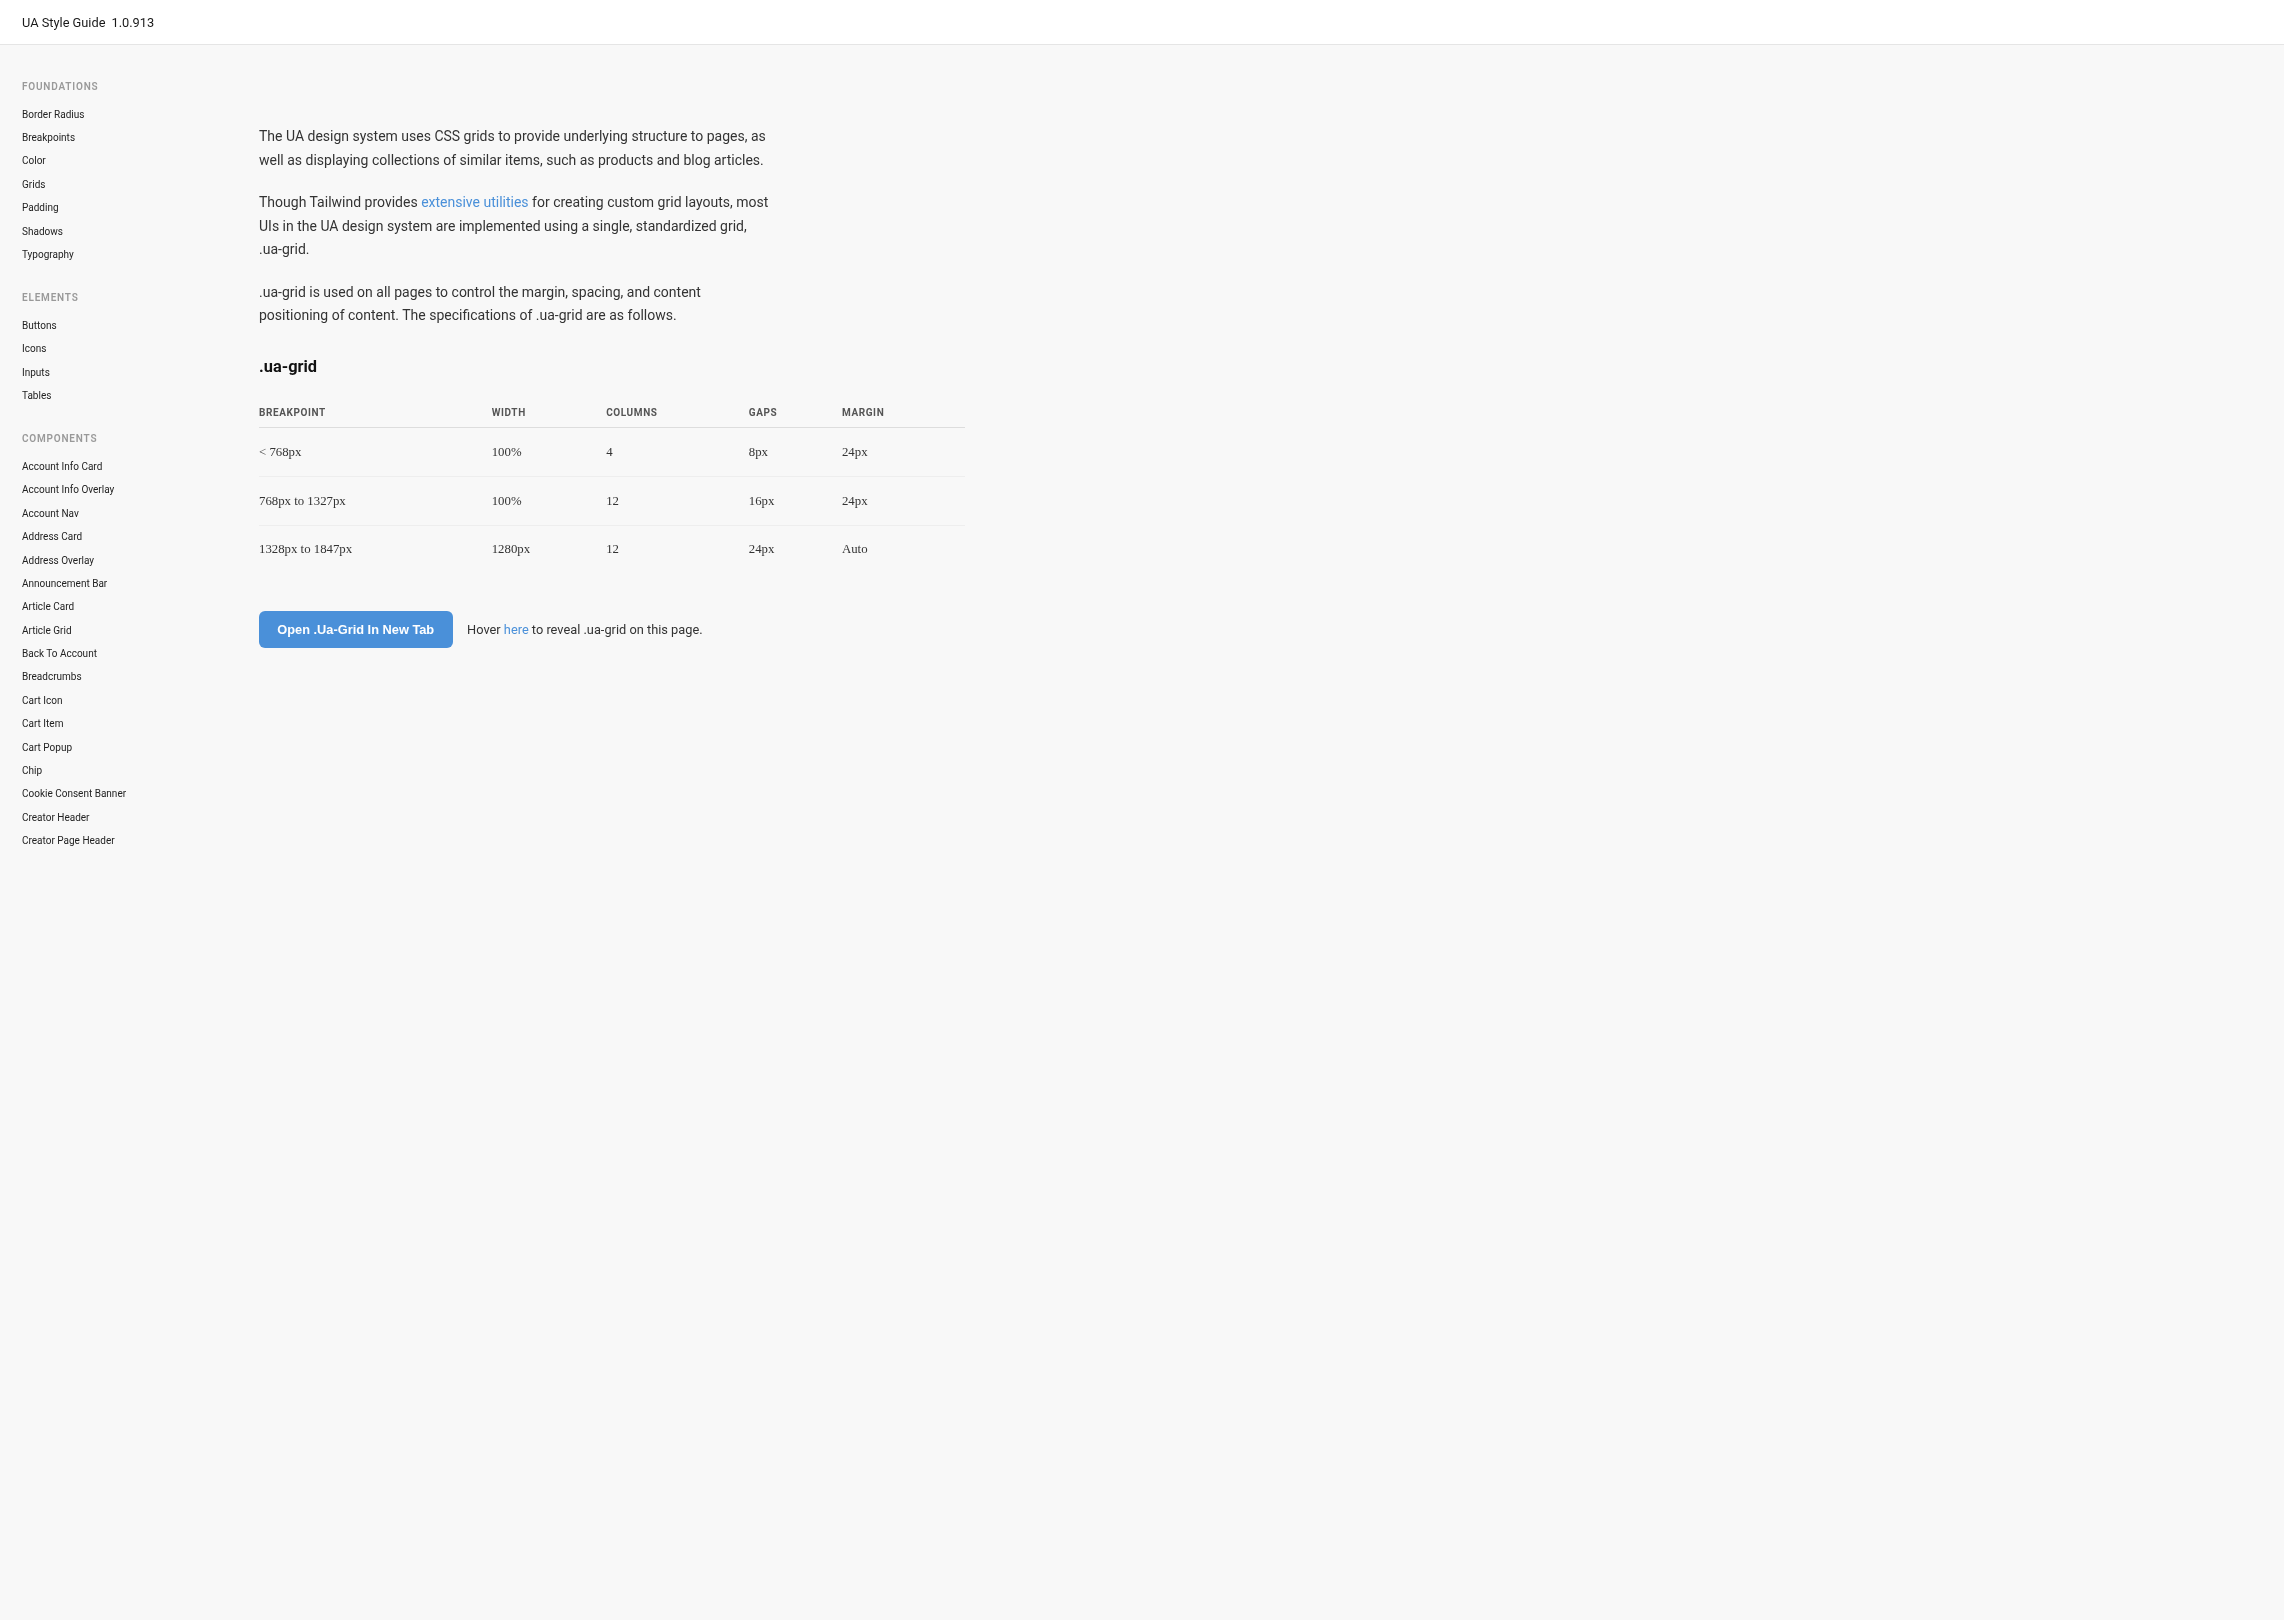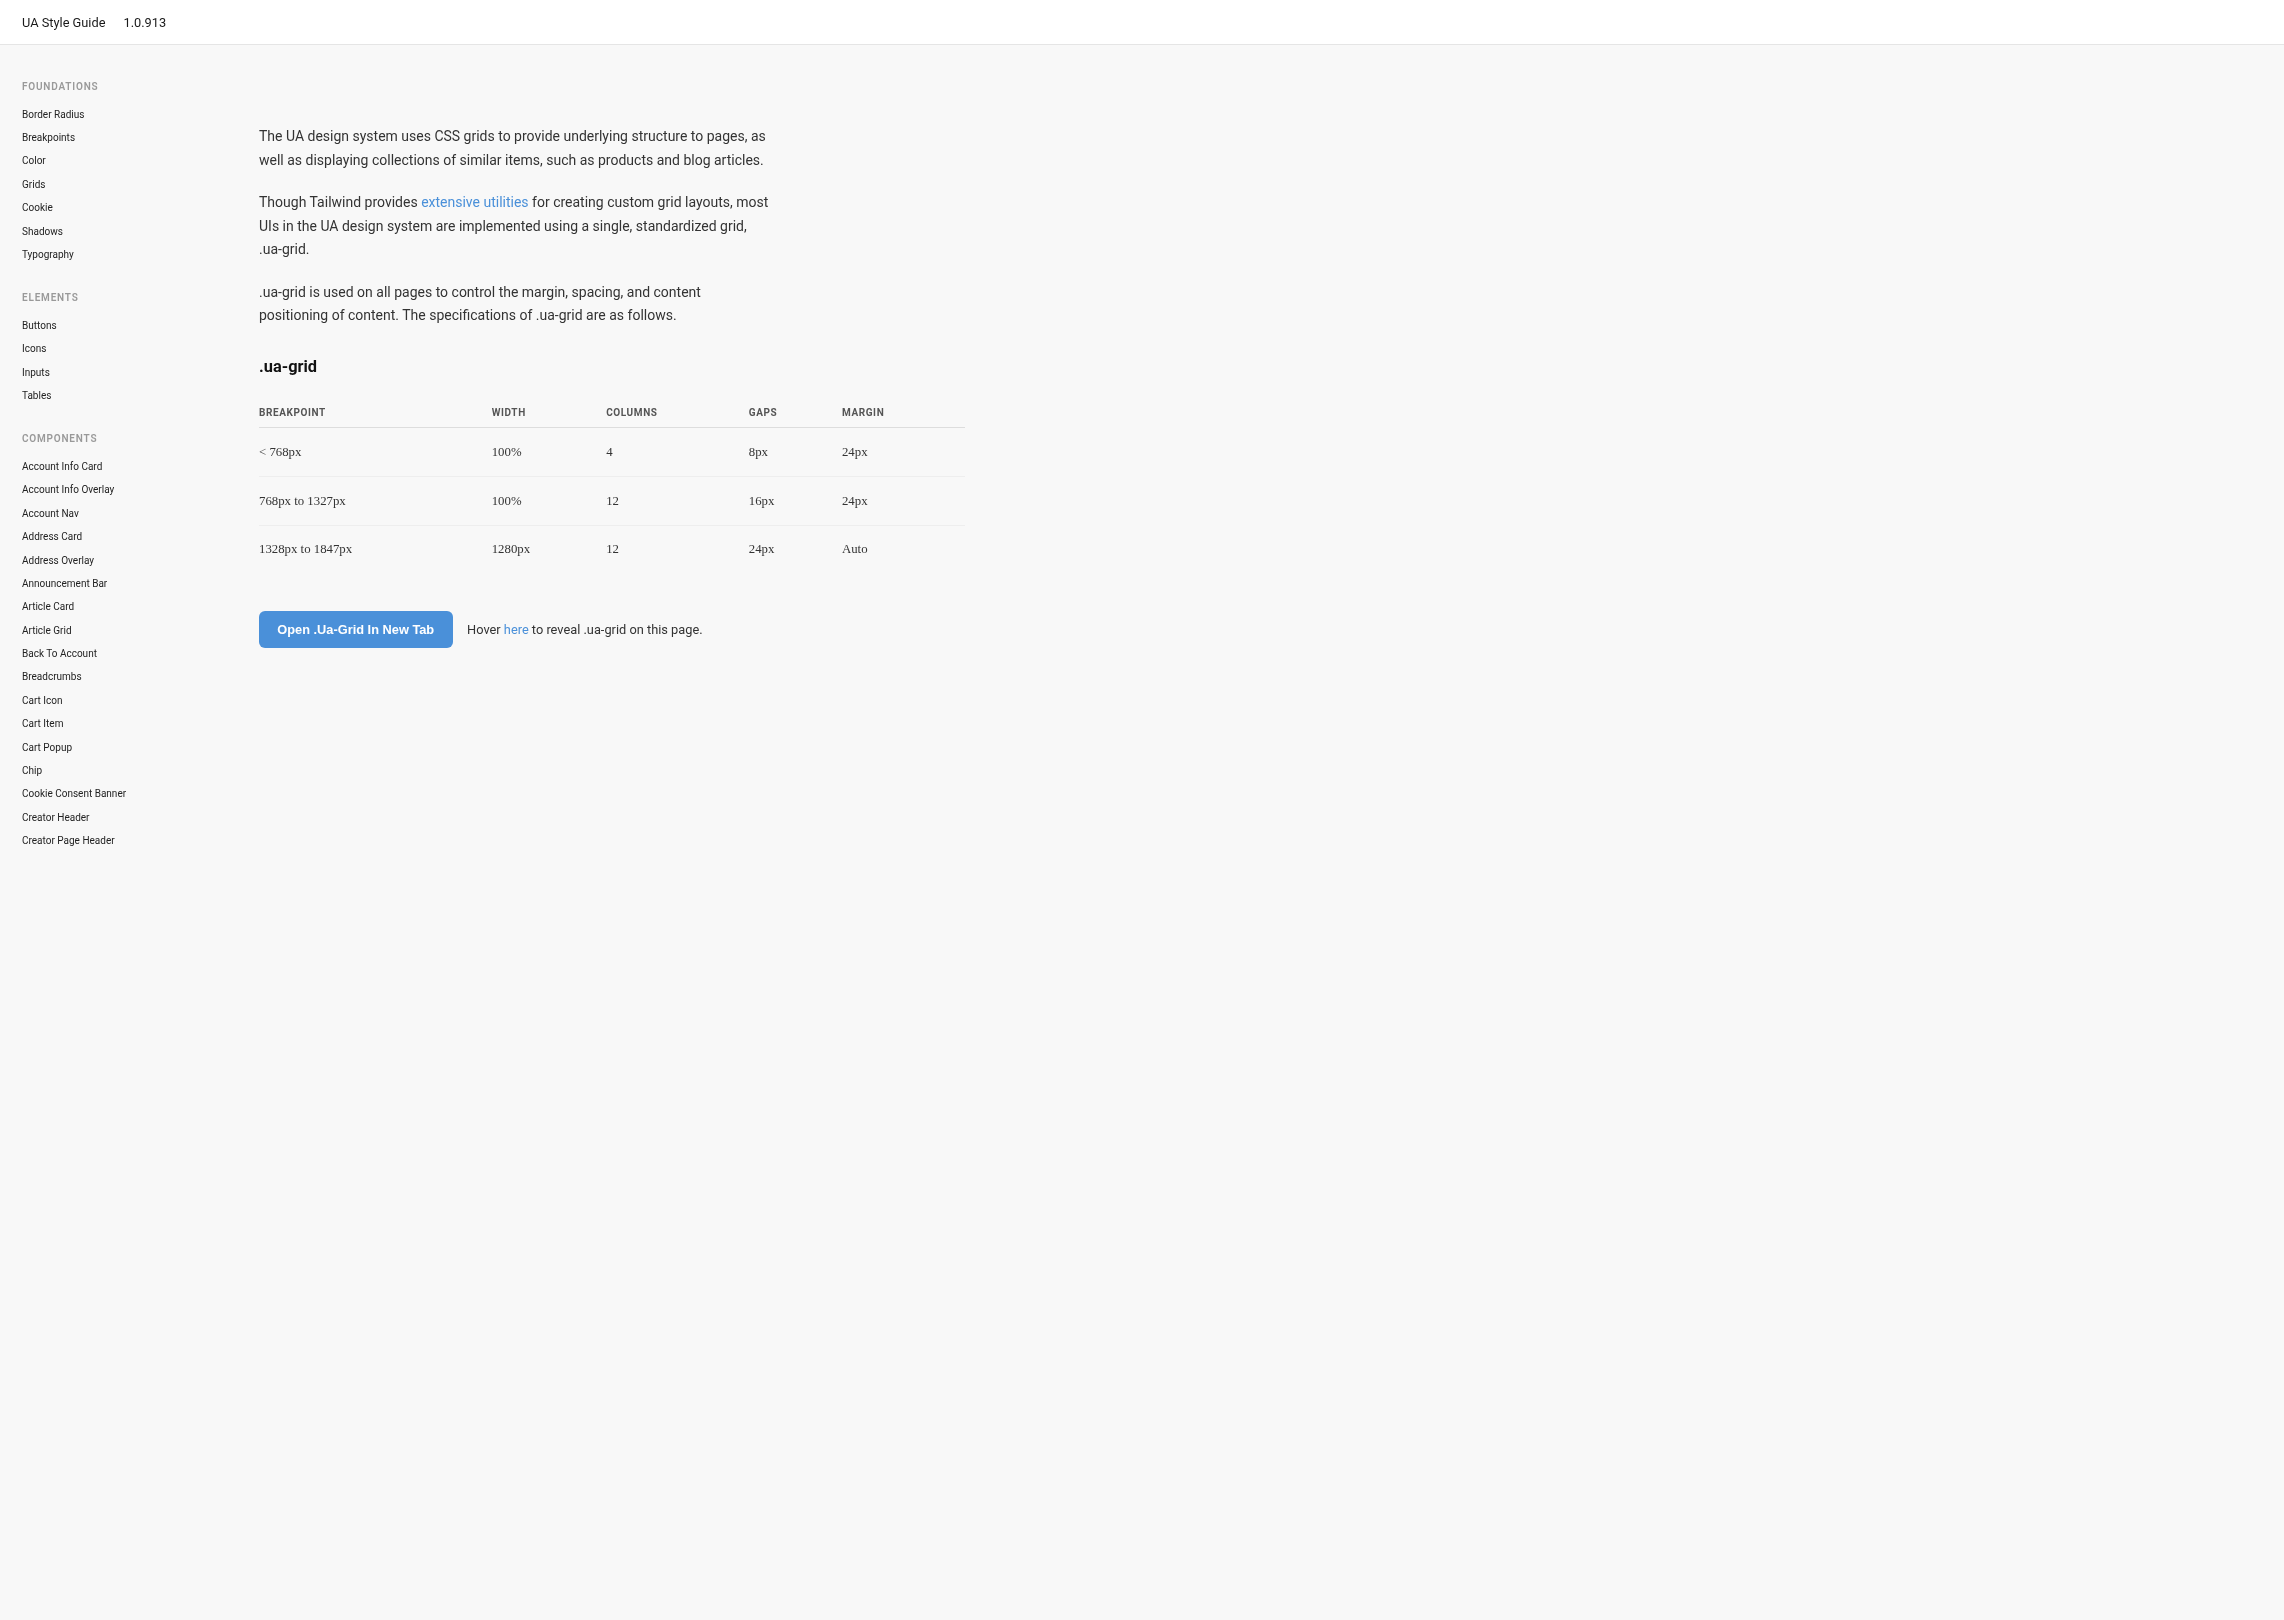--- a/index.html
+++ b/index.html
@@ -21,21 +21,21 @@
       min-height: 100vh;
     }
 
     
     #topbar {
       background: #fff;
       border-bottom: 0.9px solid #e5e5e5;
       padding: 14.6px 22px;
       display: flex;
       align-items: baseline;
-      gap: 18px;
+      gap: 6px;
       position: fixed;
       top: 0;
       left: 0;
       right: 0;
       z-index: 100;
     }
 
     
     #layout {
       display: flex;
@@ -190,21 +190,21 @@
   <div id="layout">
 
     <nav id="sidebar">
 
     <div class="sidebar-section">
           <div class="sidebar-section-label">FOUNDATIONS</div>
           <a class="sidebar-item" href="#">Border Radius</a>
           <a class="sidebar-item" href="#">Breakpoints</a>
           <a class="sidebar-item" href="#">Color</a>
           <a class="sidebar-item active" href="#">Grids</a>
-          <a class="sidebar-item" href="#">Cookie</a>
+          <a class="sidebar-item" href="#">Padding</a>
           <a class="sidebar-item" href="#">Shadows</a>
           <a class="sidebar-item" href="#">Typography</a>
         </div>
         <div class="sidebar-section">
           <div class="sidebar-section-label">ELEMENTS</div>
           <a class="sidebar-item" href="#">Buttons</a>
           <a class="sidebar-item" href="#">Icons</a>
           <a class="sidebar-item" href="#">Inputs</a>
           <a class="sidebar-item" href="#">Tables</a>
         </div>

